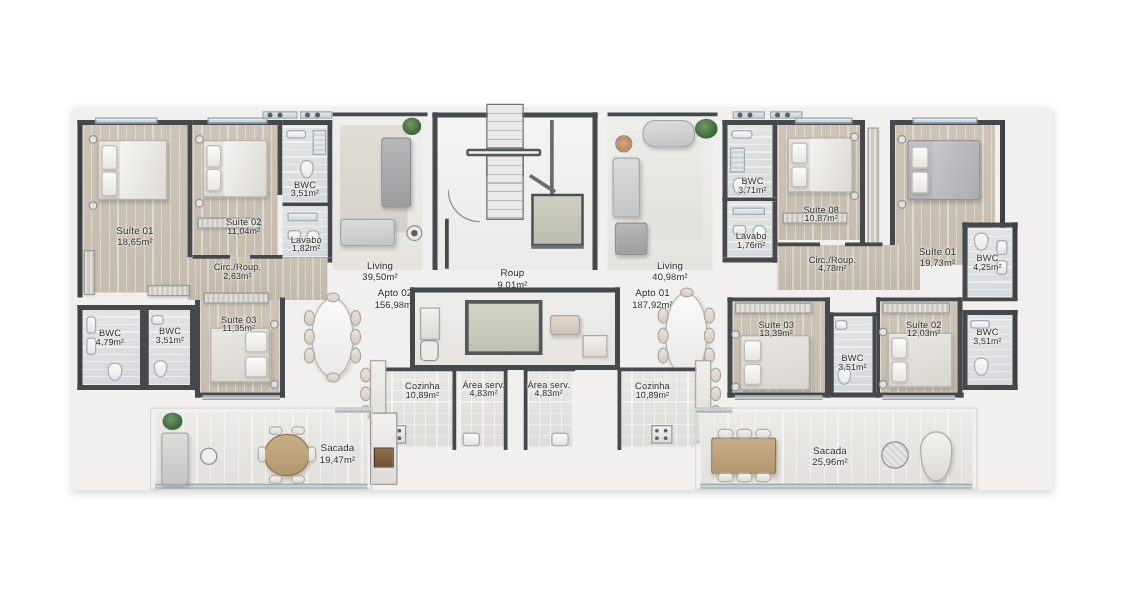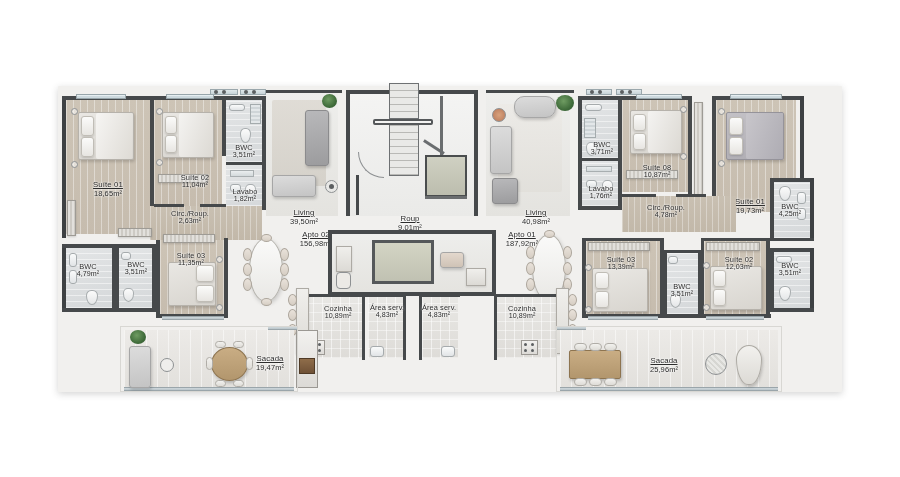--- a/index.html
+++ b/index.html
@@ -6,21 +6,21 @@
   body{width:900px;height:477px;overflow:hidden;font-family:"Liberation Sans",sans-serif;}
   #plan{position:relative;width:900px;height:477px;background:#ffffff;}
 
   
   .abs{position:absolute;box-sizing:border-box;}
   .lbl{position:absolute;text-align:center;color:#2b2b2b;line-height:1.12;
        font-family:"Liberation Sans",sans-serif;letter-spacing:.1px;
        text-shadow:0 0 2px #fff,0 0 3px #fff;white-space:nowrap;}
   .lbl .n{display:block;font-size:7.4px;}
   .lbl .a{display:block;font-size:7.1px;text-align:center;}
-  .lbl.big .n{font-size:7.8px;text-decoration:underline;}
+  .lbl.big .n{font-size:7.8px;}
   .lbl.big .a{font-size:7.5px;}
 
   
   .slab{background:#f3f3f1;}
   .slab-shadow{box-shadow:0 2px 7px rgba(60,60,60,.22);}
 
   
   .f-wood{background:
       repeating-linear-gradient(90deg, rgba(255,255,255,.40) 0 1px, rgba(0,0,0,0) 1px 7px),
       linear-gradient(180deg,#cdc4b6,#c6bcae);}

